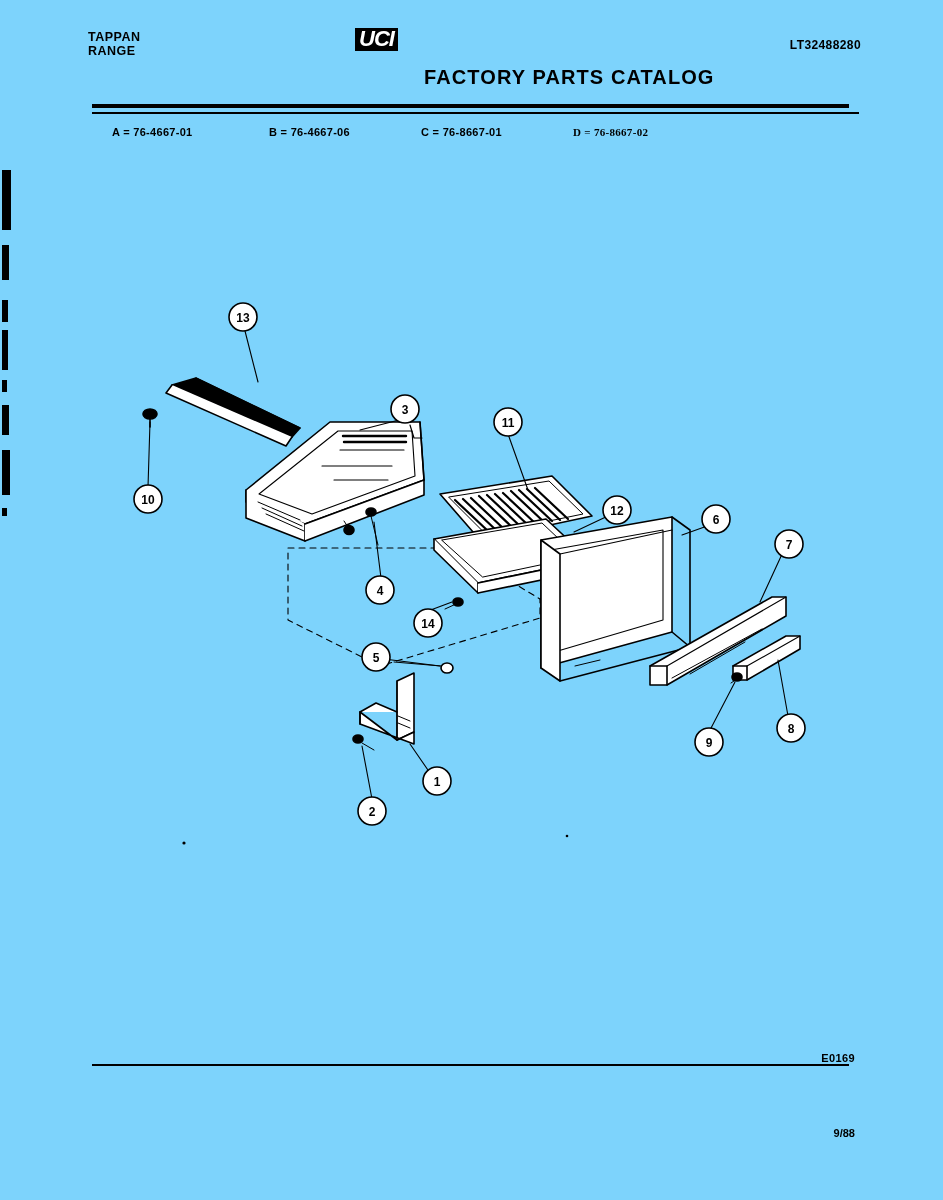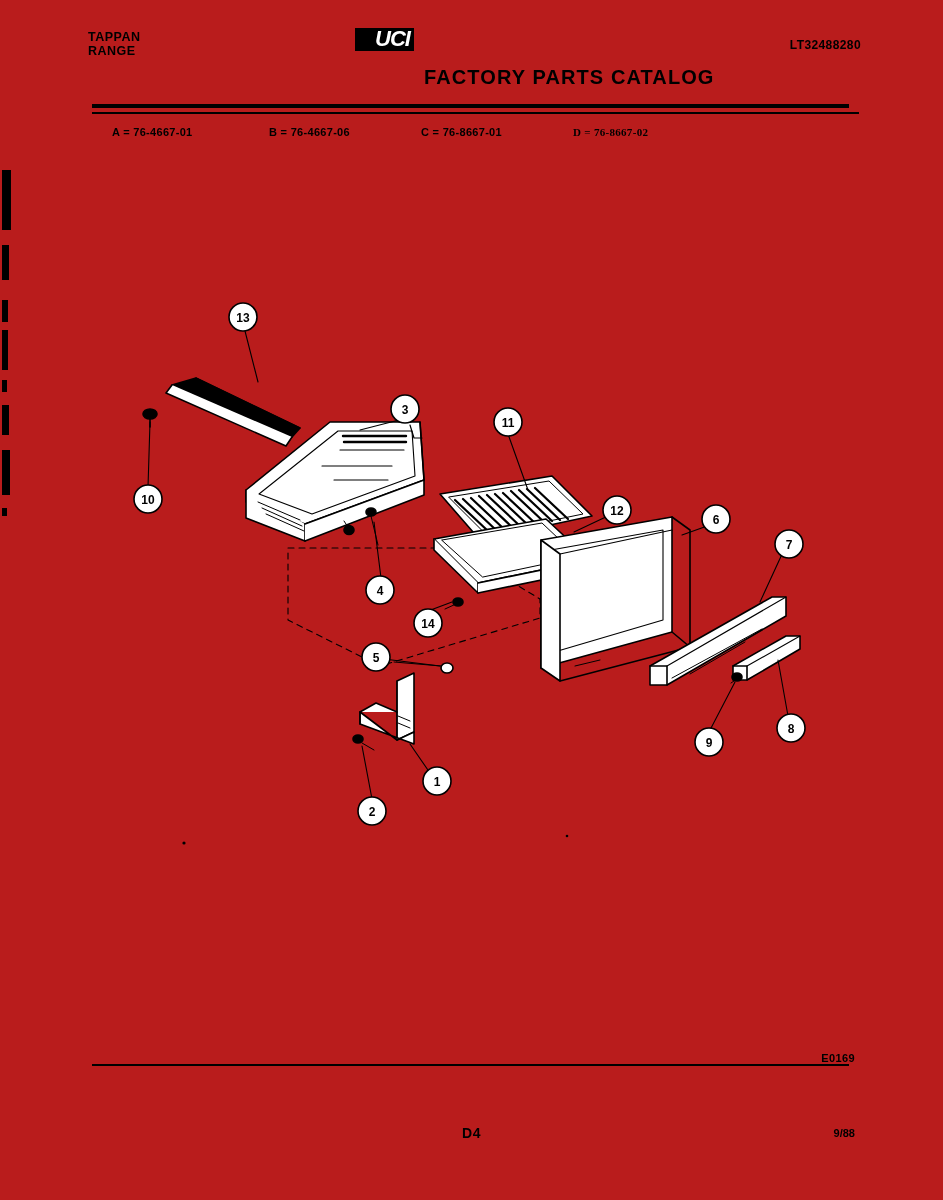--- a/index.html
+++ b/index.html
@@ -7,21 +7,21 @@
     padding: 0;
     background: #ffffff;
   }
   body {
     font-family: "Liberation Sans", sans-serif;
   }
   .page {
     position: relative;
     width: 943px;
     height: 1200px;
-    background: #b91c1c;
+    background: #7dd3fc;
     overflow: hidden;
   }
   
   .brand {
     position: absolute;
     left: 88px;
     top: 30px;
     font-size: 12.5px;
     font-weight: bold;
     letter-spacing: 0.5px;
@@ -32,21 +32,21 @@
     position: absolute;
     left: 355px;
     top: 28px;
     font-size: 22px;
     font-weight: bold;
     font-style: italic;
     letter-spacing: -1px;
     color: #000;
     background: #000;
     color: #fff;
-    padding: 1px 4px 2px 20px;
+    padding: 1px 4px 2px 4px;
     line-height: 20px;
   }
   .title-text {
     position: absolute;
     left: 424px;
     top: 34px;
     font-size: 20px;
     font-weight: bold;
     letter-spacing: 1.1px;
     color: #000;
@@ -387,16 +387,15 @@
             <circle cx="372" cy="661" r="14" fill="#fff" stroke="#000" stroke-width="1.6"></circle>
             <text class="callout-num" x="372" y="666" text-anchor="middle">2</text>
           </g>
       </g>
     </svg>
   </div>
 
   <div class="fig-code">E0169</div>
 
   <div class="rule-bottom"></div>
-  <div class="page-num">D4</div>
   <div class="rev-date">9/88</div>
 
 </div>
 
 </body></html>

